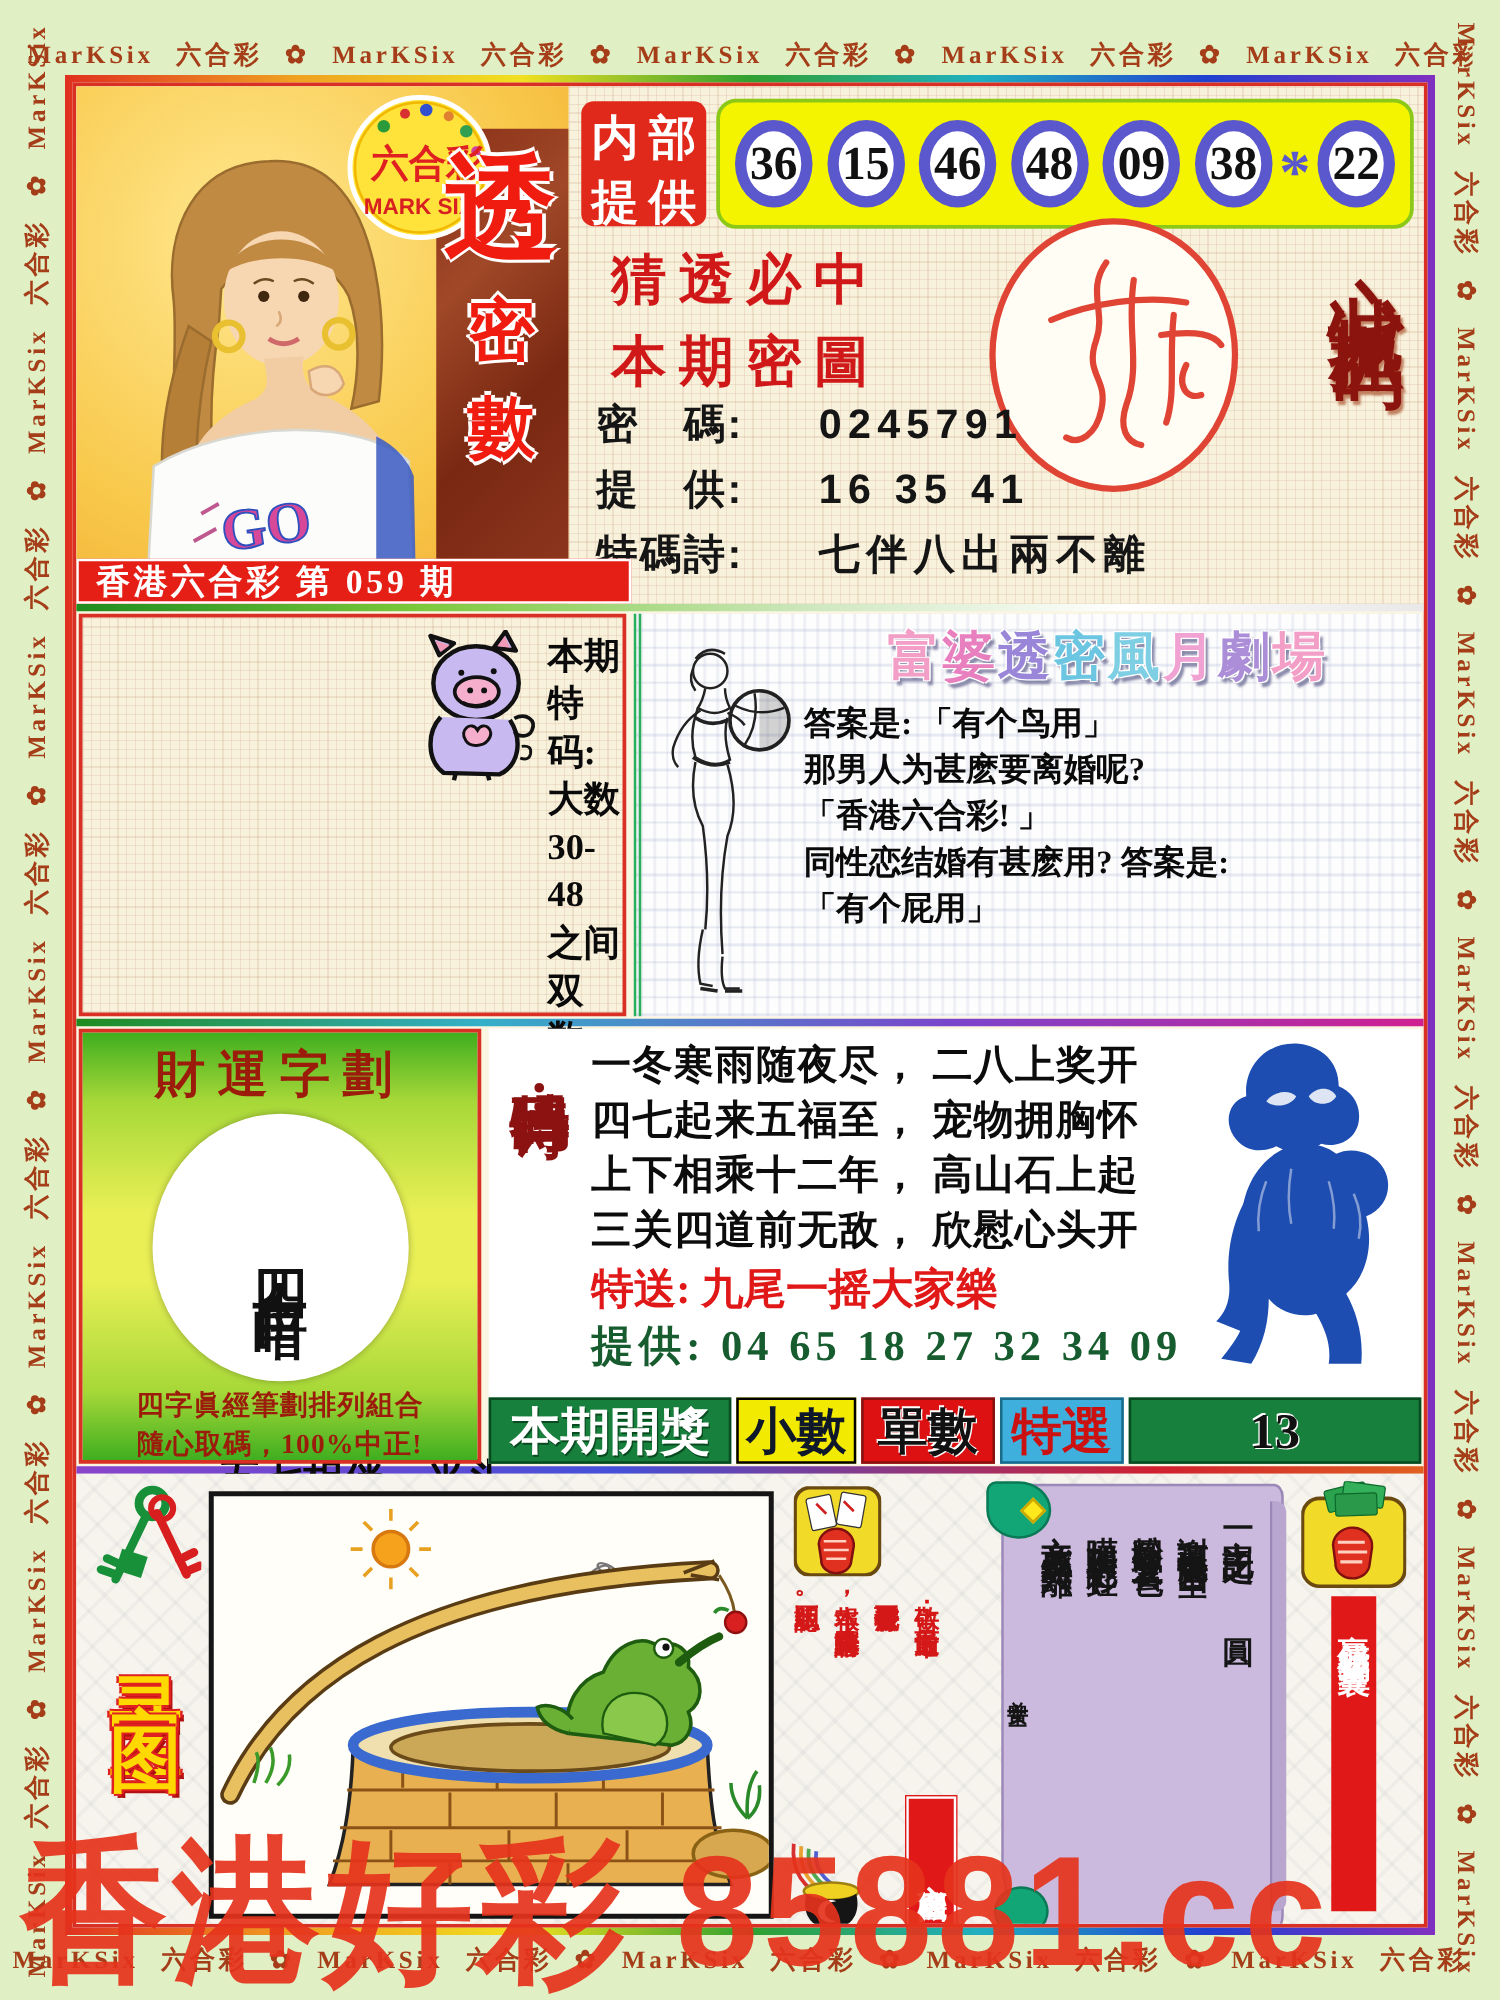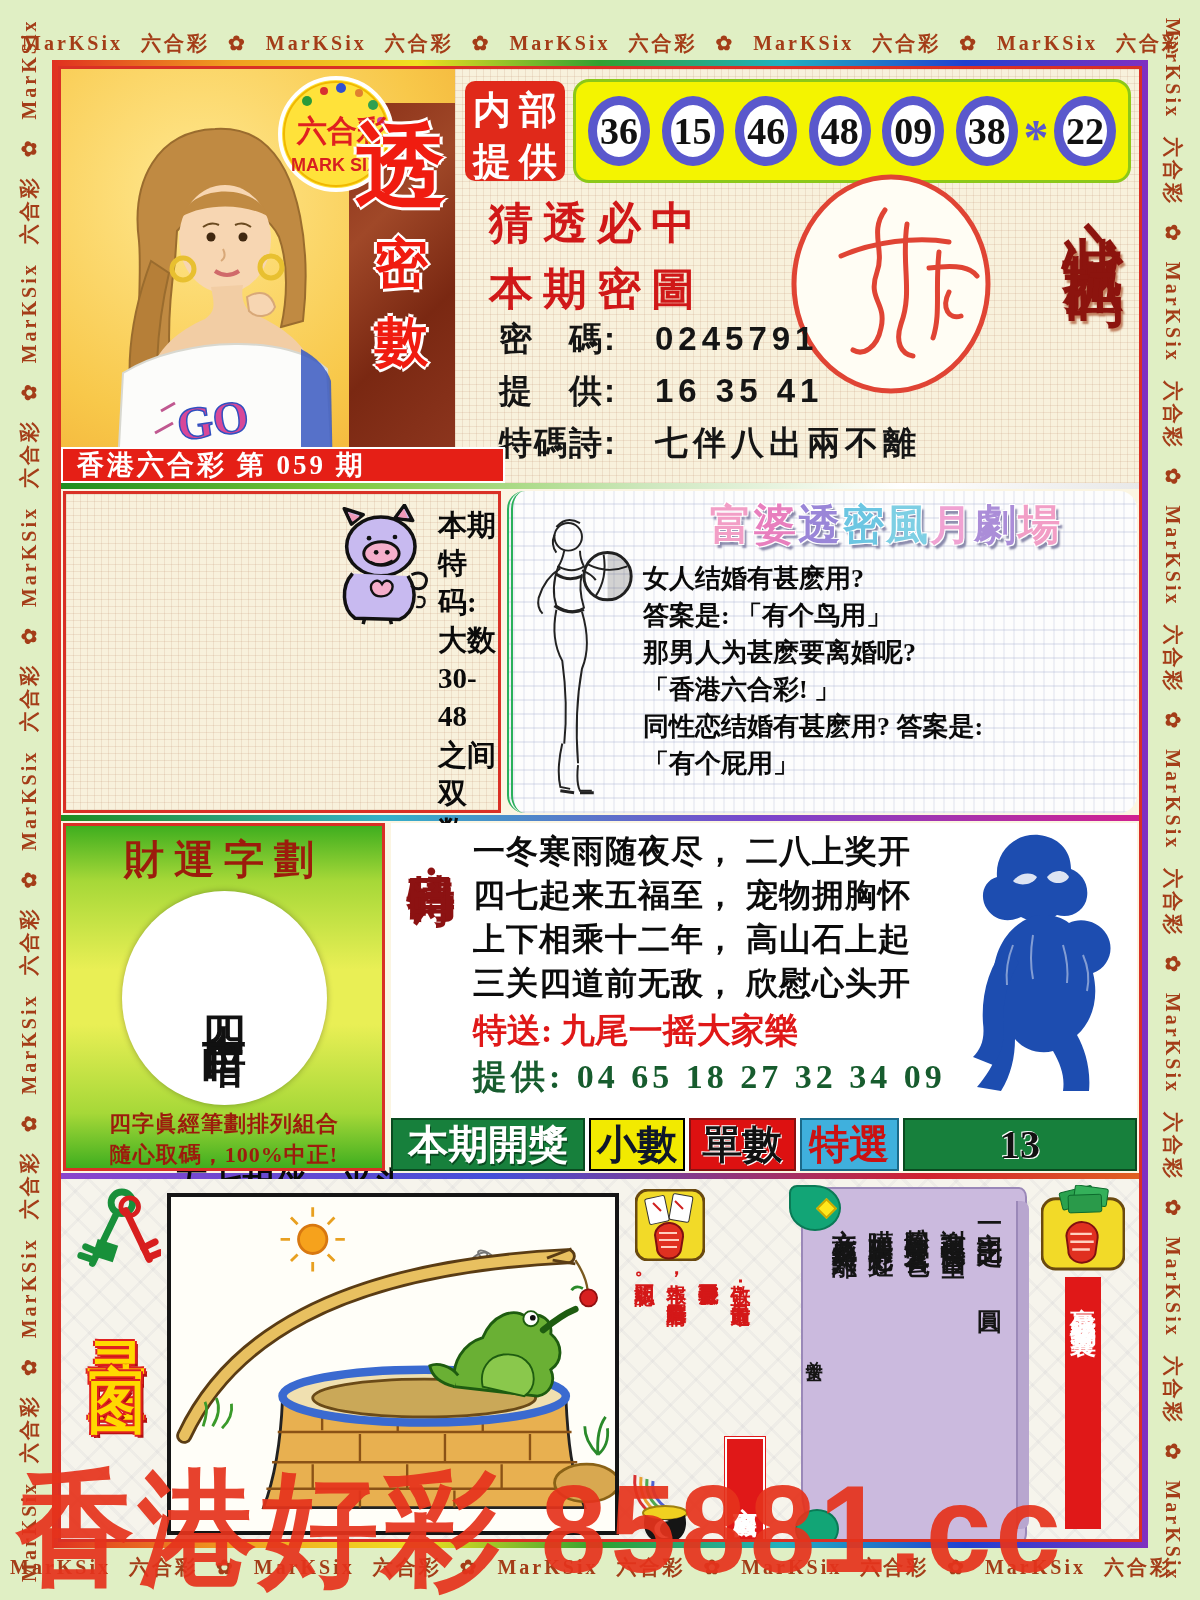--- a/index.html
+++ b/index.html
@@ -18,21 +18,21 @@
   
   .frame {position:absolute; left:52px; top:60px; width:1096px; height:1488px; padding:6px;
     background:linear-gradient(90deg,#e03020,#f0a020,#f0e020,#30a030,#20b0c0,#2040d0,#8030c0);}
   .main {position:relative; width:100%; height:100%; background:#fbf5e2; border:3px solid #d93025; overflow:hidden;}
 
   .tex-grid {background-color:#f8f1dc; background-image:
     repeating-linear-gradient(0deg, rgba(190,140,110,.18) 0 1px, transparent 1px 7px),
     repeating-linear-gradient(90deg, rgba(190,140,110,.18) 0 1px, transparent 1px 7px);}
   .tex-croc {background-color:#fdfdfd; background-image:
     repeating-linear-gradient(0deg, rgba(150,160,200,.20) 0 2px, transparent 2px 14px),
-    repeating-linear-gradient(90deg, rgba(150,160,200,.14) 0 2px, transparent 2px 10px); border-radius: 18px;}
+    repeating-linear-gradient(90deg, rgba(150,160,200,.14) 0 2px, transparent 2px 10px);}
   .tex-scribble {background-color:#f6f4ec; background-image:
     repeating-linear-gradient(45deg, rgba(150,150,170,.08) 0 3px, transparent 3px 18px),
     repeating-linear-gradient(-45deg, rgba(150,150,170,.08) 0 3px, transparent 3px 22px);}
 
   .vtext {writing-mode:vertical-rl; text-orientation:upright;}
 
   
   .secA {position:relative; height:414px; display:flex;}
   .secA-left {position:relative; width:394px; overflow:hidden;
     background:radial-gradient(circle at 35% 30%, #ffe890, #f8c84a 60%, #f0a830);}
@@ -59,21 +59,21 @@
   .ball {width:62px; height:70px; border-radius:50%; background:#fff; border:9px solid #5a58cc;
     display:flex; align-items:center; justify-content:center;
     font:bold 38px "Liberation Serif",serif; color:#111;}
   .star {color:#5a58cc; font:bold 50px "Liberation Serif",serif; margin:0 -6px; transform:translateY(6px);}
   .secret-t {position:absolute; left:34px; top:122px; color:#d01818;
     font:bold 44px "Liberation Serif",serif; letter-spacing:10px; line-height:1.5;}
   .stamp {position:absolute; left:334px; top:100px; width:204px; height:230px;}
   .grab {position:absolute; right:6px; top:102px; height:310px; color:#8c140e;
     font:bold 60px "Liberation Serif",serif; letter-spacing:18px;
     text-shadow:2px 3px 2px #c08060;}
-  .rows {position:absolute; left:22px; top:244px; color:#151515;text-align:center;}
+  .rows {position:absolute; left:22px; top:244px; color:#151515;}
   .rows .row {display:flex; height:52px; align-items:center; font:bold 33px "Liberation Sans",sans-serif;}
   .rows .lbl {width:162px; letter-spacing:2px;}
   .rows .val {margin-left:16px; letter-spacing:5px;}
 
   .divider1 {height:6px; background:linear-gradient(90deg,#1f8c1f,#7ac83a 25%,#cfe8c0 55%,#ffffff 78%,#e8e8e8);}
   .divider2 {height:6px; background:linear-gradient(90deg,#1f8c1f,#34b0c8 30%,#7a44cc 65%,#d02090);}
   .divider3 {height:6px; background:linear-gradient(90deg,#8a44cc,#4450d8 40%,#d02030 80%,#e06020);}
 
   
   .secB {height:326px; display:flex; gap:6px; padding:2px;}
@@ -317,21 +317,20 @@
           <path d="M66,60 q10,4 14,10"></path>
           <path d="M40,100 q-6,30 6,52 q6,44 2,84 M66,102 q10,34 0,58 q-8,44 -4,96"></path>
           <path d="M46,236 q-6,26 -2,44 l10,2 M62,258 q-2,18 2,26 l12,0"></path>
           <path d="M44,284 l14,2 M64,286 l14,0" stroke-width="3"></path>
         </svg>
         <div class="th-main">
           <div class="th-title">
             <span style="color:#f29ec6">富</span><span style="color:#e87fbe">婆</span><span style="color:#9a86d8">透</span><span style="color:#6cc6e2">密</span><span style="color:#7ecfe4">風</span><span style="color:#f0a2d2">月</span><span style="color:#ab8dd8">劇</span><span style="color:#f29ec6">場</span>
           </div>
           <div class="th-lines">
-            <div>女人结婚有甚麽用?</div>
             <div>答案是: 「有个鸟用」</div>
             <div>那男人为甚麽要离婚呢?</div>
             <div>「香港六合彩! 」</div>
             <div>同性恋结婚有甚麽用? 答案是:</div>
             <div>「有个屁用」</div>
           </div>
         </div>
       </div>
     </div>
 

